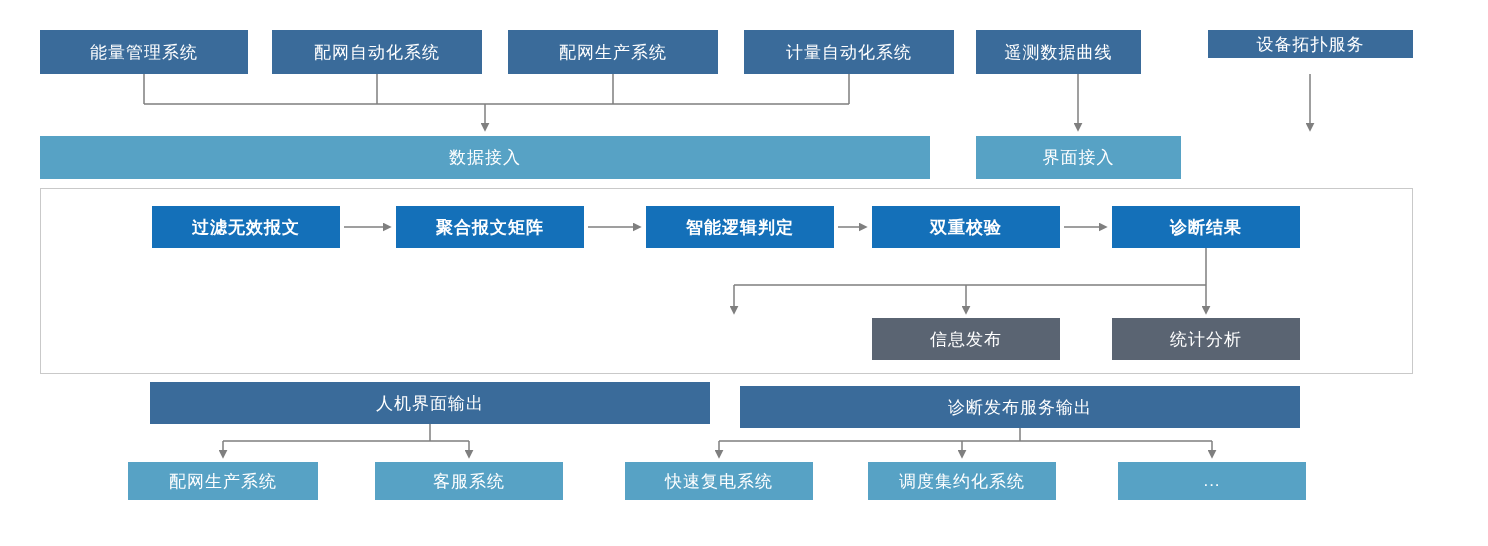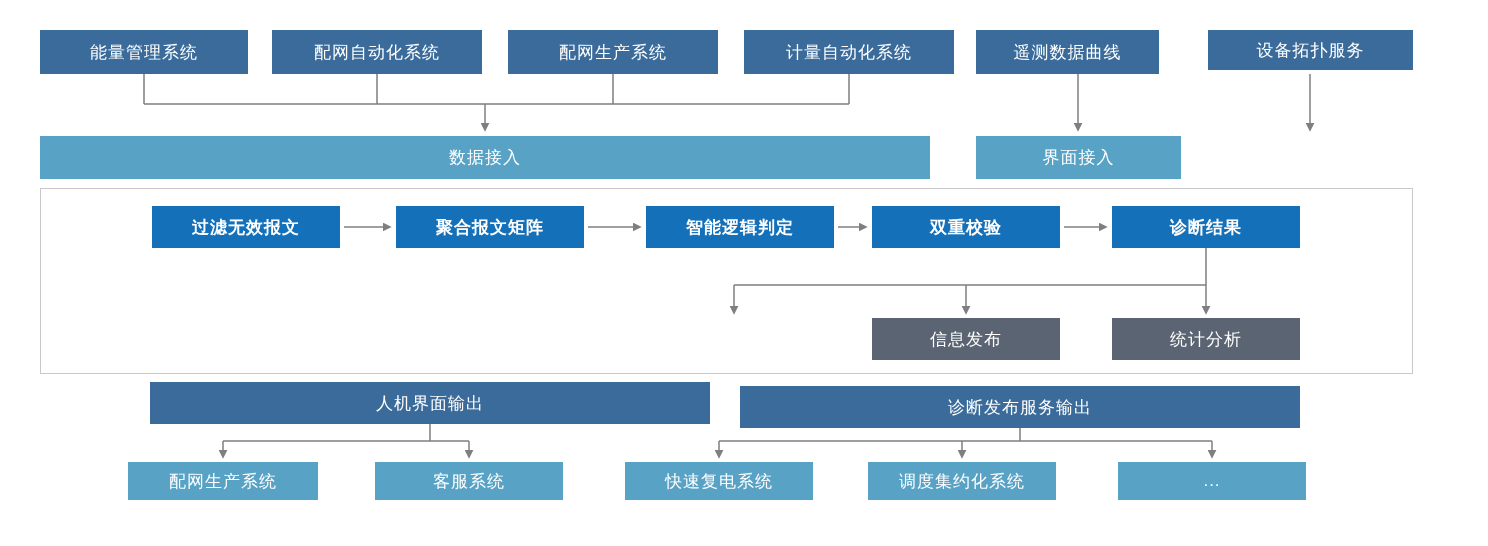--- a/index.html
+++ b/index.html
@@ -74,22 +74,22 @@
       <path d="M719,441 V456" marker-end="url(#arrow)"></path>
       <path d="M962,441 V456" marker-end="url(#arrow)"></path>
       <path d="M1212,441 V456" marker-end="url(#arrow)"></path>
     </g>
   </svg>
 
   <div class="box dark" style="left:40px;top:30px;width:208px;height:44px">能量管理系统</div>
   <div class="box dark" style="left:272px;top:30px;width:210px;height:44px">配网自动化系统</div>
   <div class="box dark" style="left:508px;top:30px;width:210px;height:44px">配网生产系统</div>
   <div class="box dark" style="left:744px;top:30px;width:210px;height:44px">计量自动化系统</div>
-  <div class="box dark" style="left:976px;top:30px;width:183px;height:44px">遥测数据曲线</div>
-  <div class="box dark" style="left:1208px;top:30px;width:205px;height:40px">设备拓扑服务</div>
+  <div class="box dark" style="left:976px;top:30px;width:165px;height:44px">遥测数据曲线</div>
+  <div class="box dark" style="left:1208px;top:30px;width:205px;height:28px">设备拓扑服务</div>
 
   <div class="box light" style="left:40px;top:136px;width:890px;height:43px">数据接入</div>
   <div class="box light" style="left:976px;top:136px;width:205px;height:43px">界面接入</div>
 
   <div class="box bright" style="left:152px;top:206px;width:188px;height:42px">过滤无效报文</div>
   <div class="box bright" style="left:396px;top:206px;width:188px;height:42px">聚合报文矩阵</div>
   <div class="box bright" style="left:646px;top:206px;width:188px;height:42px">智能逻辑判定</div>
   <div class="box bright" style="left:872px;top:206px;width:188px;height:42px">双重校验</div>
   <div class="box bright" style="left:1112px;top:206px;width:188px;height:42px">诊断结果</div>
 

